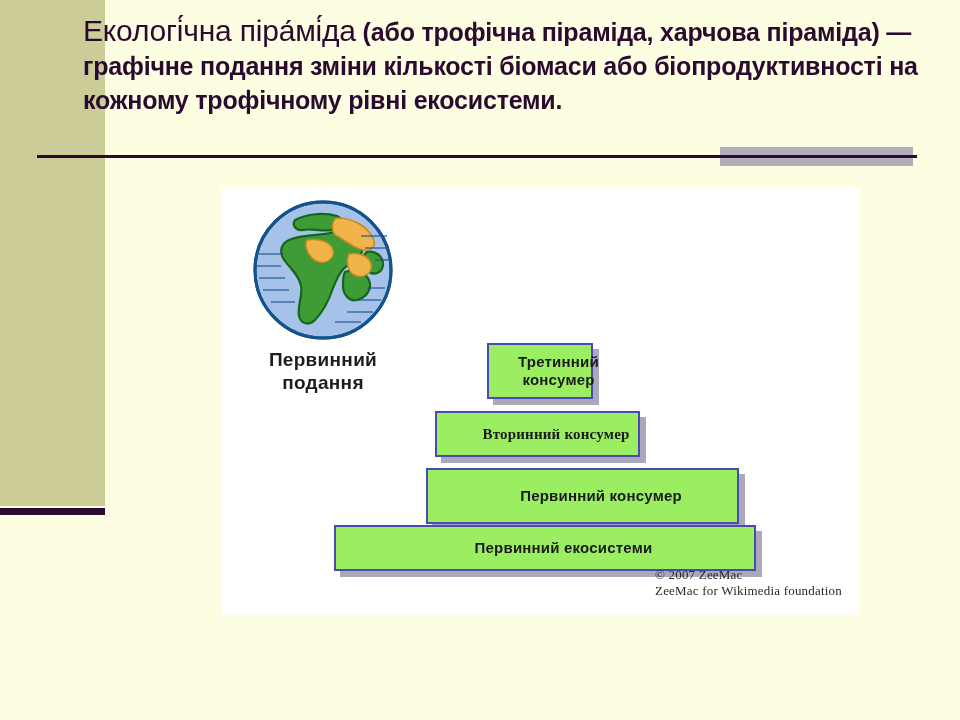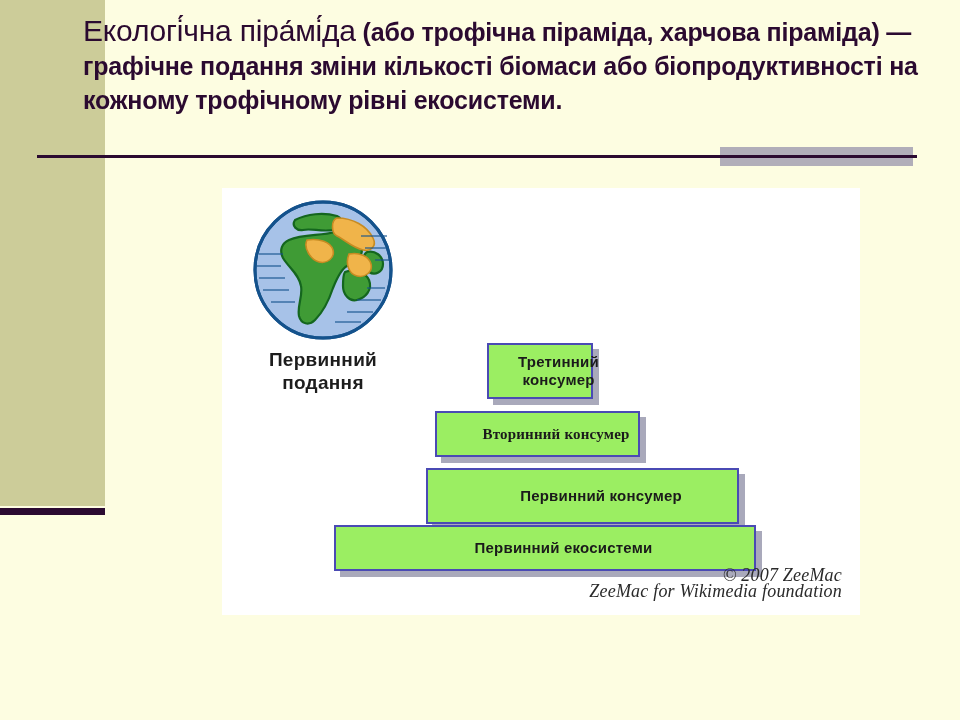--- a/index.html
+++ b/index.html
@@ -136,27 +136,26 @@
   .tier-1 { left: 265px; top: 155px; width: 106px; height: 56px; }
   .tier-2 { left: 213px; top: 223px; width: 205px; height: 46px; font-family: Liberation Serif, serif; }
   .tier-3 { left: 157px; top: 280px; width: 313px; height: 56px; margin-left: 47px; }
   .tier-4 { left: 112px; top: 337px; width: 422px; height: 46px; }
 
   
   .credit {
     position: absolute;
     right: 18px;
     bottom: 16px;
-    text-align: right;
+    text-align: left;
     font-family: "Liberation Serif", serif;
-    font-size: 18px;
+    font-size: 13px;
     line-height: 16px;
     color: #2a2a2a;
     letter-spacing: 0.2px;
-    font-style: italic;
   }
 </style>
 </head>
 <body>
 
 <div id="slide">
 
   <div class="left-band"></div>
   <div class="left-band-cap"></div>
 

